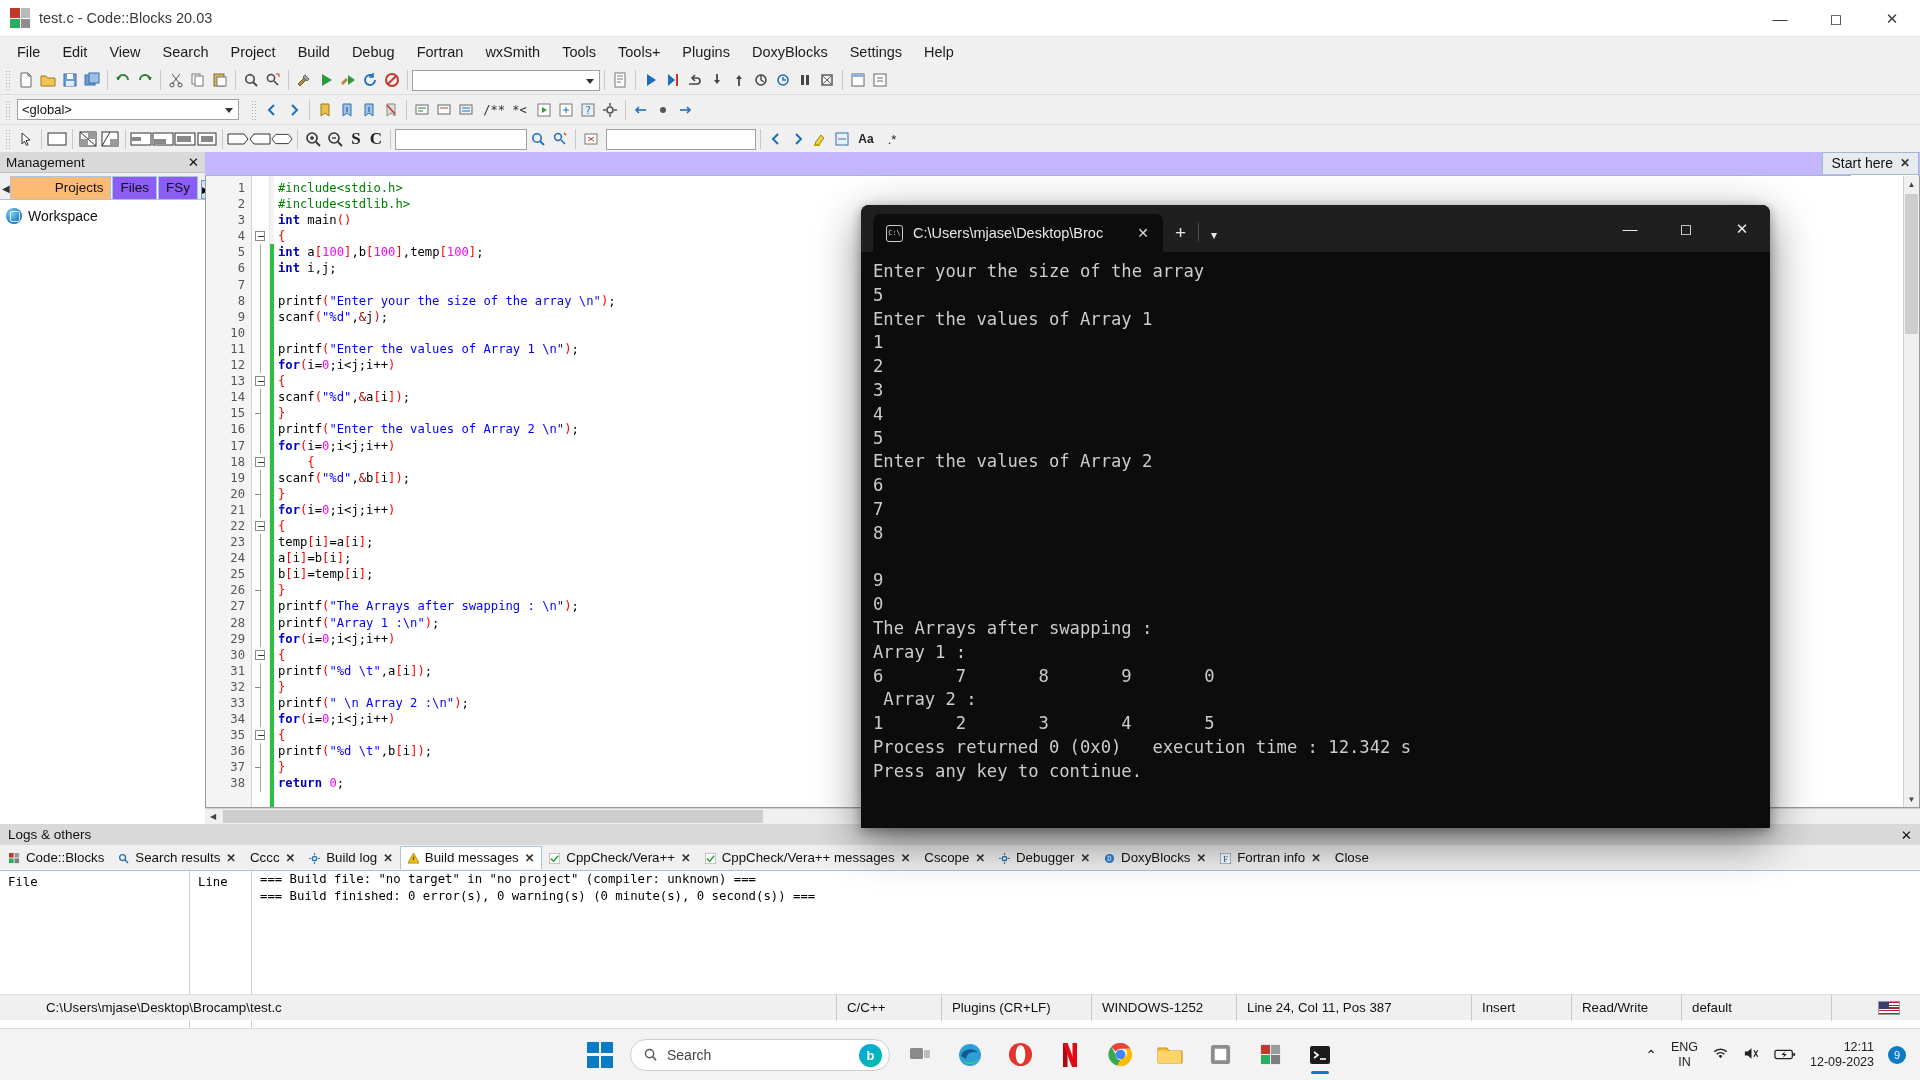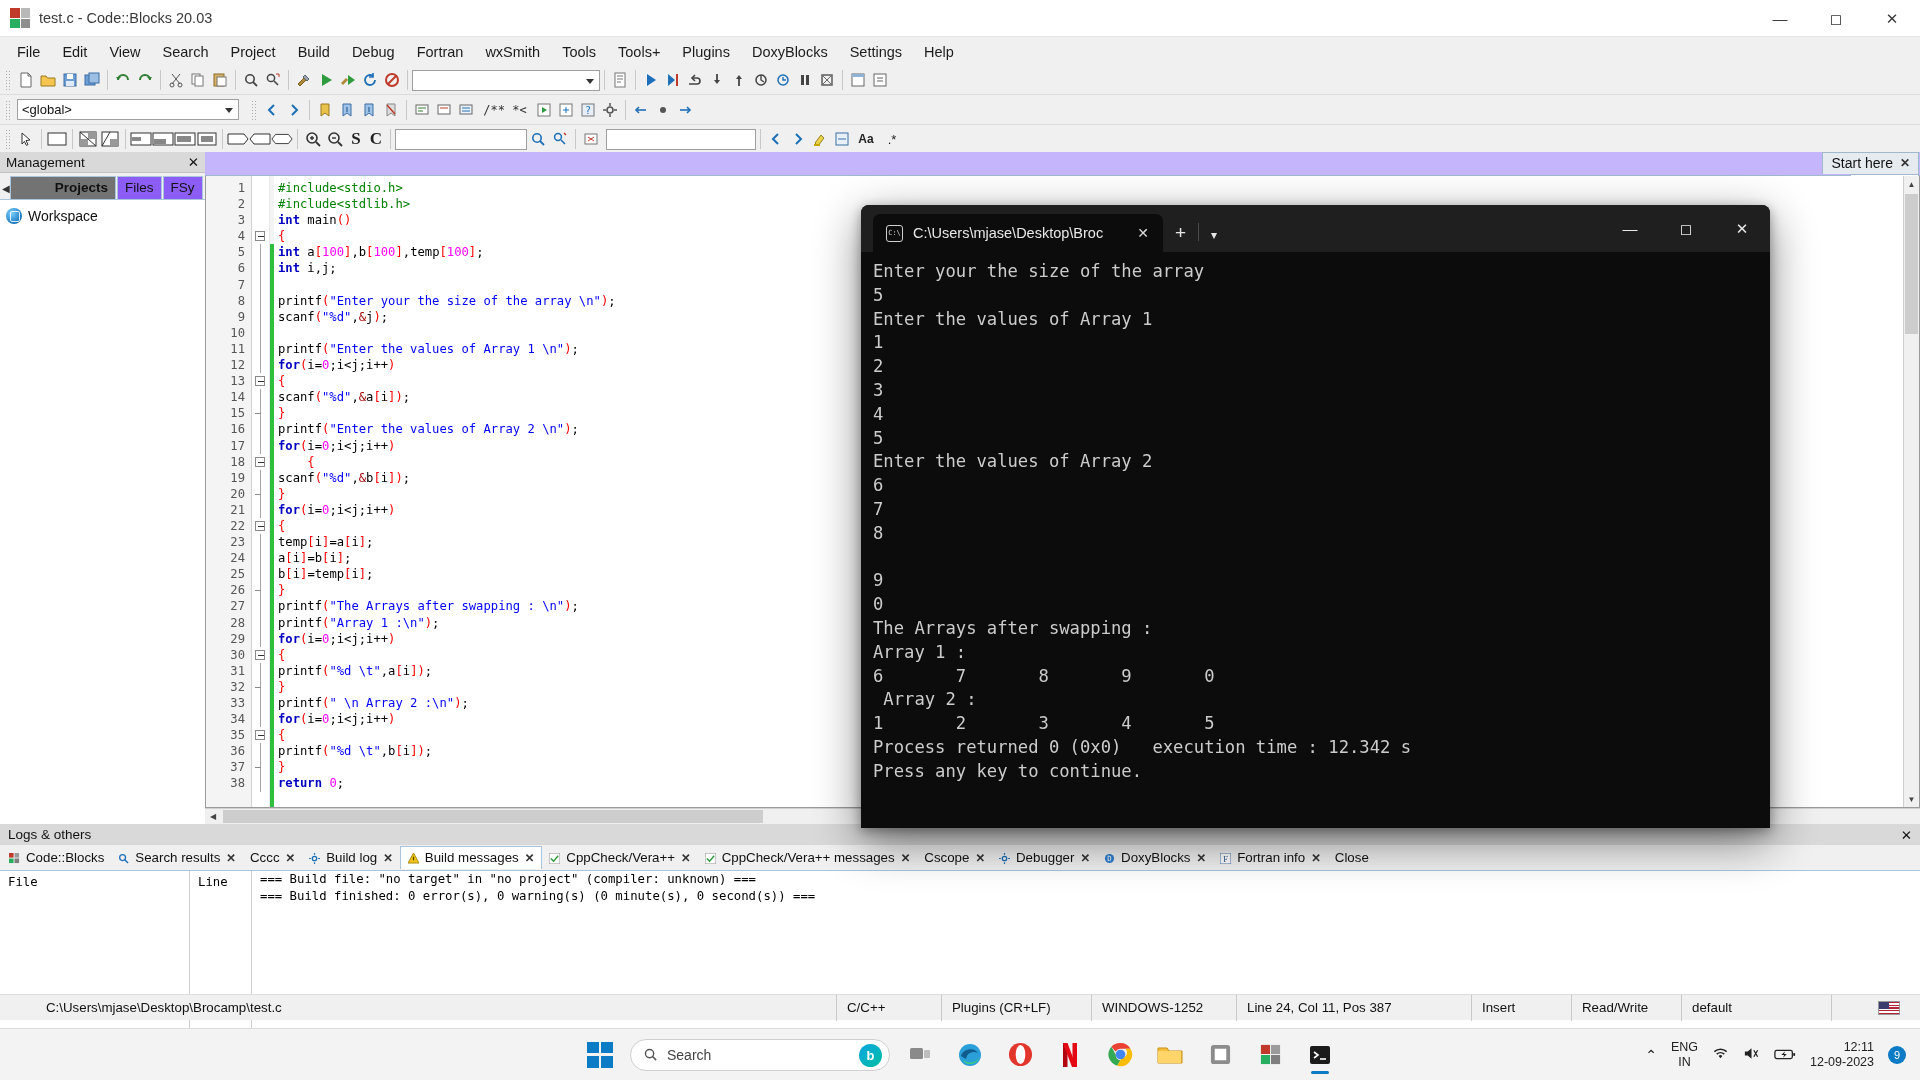--- a/index.html
+++ b/index.html
@@ -93,21 +93,21 @@
     border-bottom: 1px solid #a9c4dd; background: #f0f0f0; padding-left: 2px;
   }
   .mgmt-arrow {
     width: 14px; height: 22px; display: flex; align-items: center; justify-content: center;
     font-size: 10px; color: #333;
   }
   .mtab {
     font-size: 13.5px; padding: 3px 7px 4px; border: 1px solid #a9c4dd;
     border-bottom: none; background: #8b5cf6; color: #111; margin-right: 1px;
   }
-  .mtab.active { background: #737373; font-weight: bold; padding-left: 44px; }
+  .mtab.active { background: #fdba74; font-weight: normal; padding-left: 44px; }
   .mtab-next {
     width: 16px; height: 19px; border: 1px solid #6a9ad0; background: #cfe3f7;
     display: flex; align-items: center; justify-content: center; font-size: 9px;
     margin-left: 2px;
   }
   .mgmt-body { flex: 1; background: #fff; padding: 8px 6px; }
   .ws-row { display: flex; align-items: center; gap: 6px; font-size: 14px; color: #111; }
   .ws-icon {
     width: 16px; height: 16px; border-radius: 50%;
     background: radial-gradient(circle at 35% 32%, #7fd0ff 0%, #1d7fc4 65%, #0b4e80 100%);

